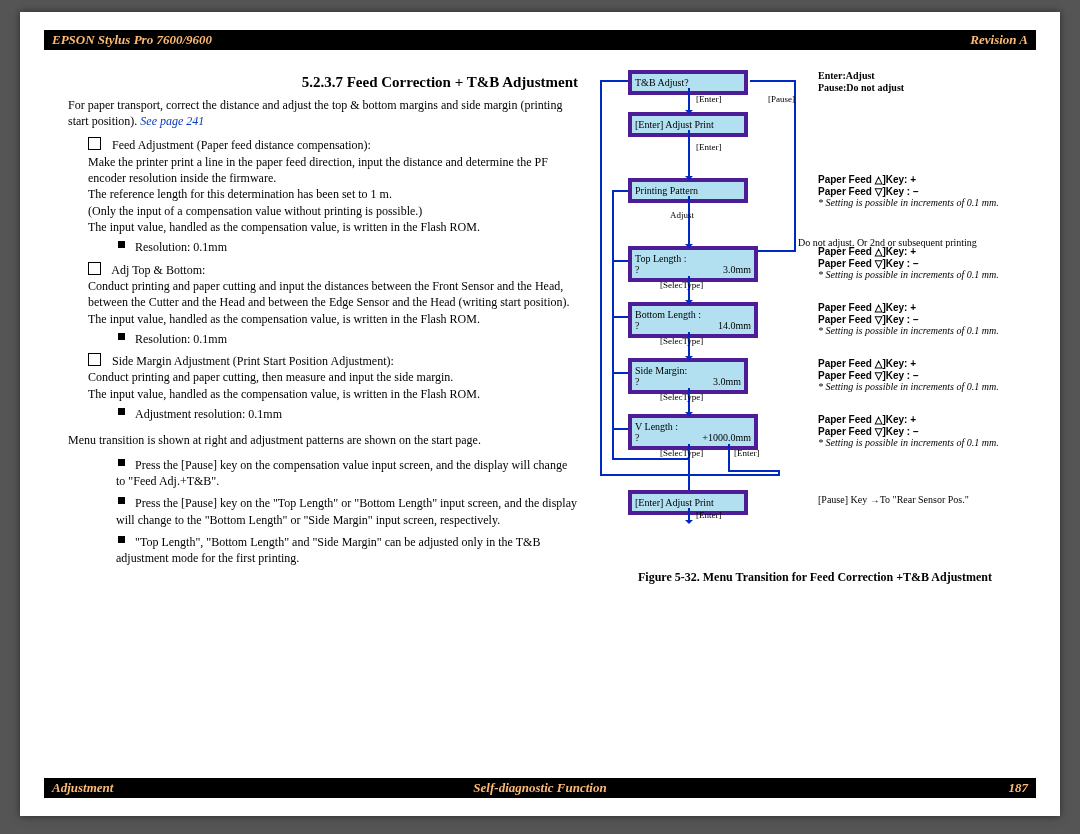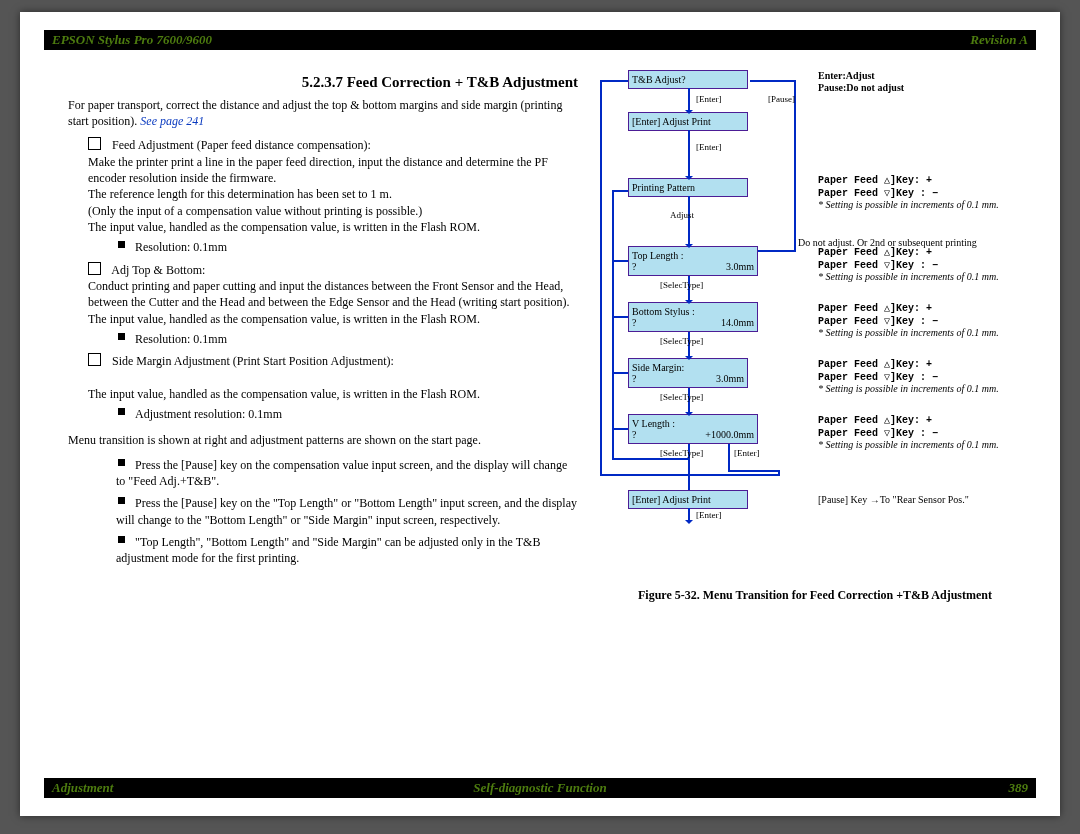--- a/index.html
+++ b/index.html
@@ -15,21 +15,21 @@
     height: 804px;
     background: #fff;
     position: relative;
     box-shadow: 0 0 8px rgba(0,0,0,.5);
   }
   .bar {
     position: absolute;
     left: 24px; right: 24px;
     height: 20px;
     background: #000;
-    color: #4d7c0f;
+    color: #fdba74;
     font-weight: bold;
     font-style: italic;
     font-size: 13px;
     display: flex;
     align-items: center;
     justify-content: space-between;
     padding: 0 8px;
     box-sizing: border-box;
   }
   .bar.top { top: 18px; }
@@ -44,48 +44,48 @@
   .leftcol { width: 510px; padding-right:20px; }
   .rightcol { flex:1; position: relative; }
   h1 { font-size: 15px; margin: 4px 0 6px; font-weight: bold; text-align: right; }
   .intro { margin: 0 0 8px; line-height: 1.35; }
   .see { color: #0a3abf; font-style: italic; }
   .box { display:inline-block; width:11px; height:11px; border:1px solid #000; margin-right:8px; vertical-align:top; }
   .sq  { display:inline-block; width:7px; height:7px; background:#000; margin:2px 10px 0 2px; vertical-align:top; }
   .item { margin: 6px 0 4px 20px; line-height: 1.36; }
   .sub  { margin: 0 0 6px 48px; line-height: 1.36; }
   .flowbox {
-    border:1px solid #4c1d95; background:#b2e0f0; font-size:10px; padding:3px 3px; display:inline-block; min-width:120px; box-sizing:border-box;
+    border:4px solid #4c1d95; background:#b2e0f0; font-size:10px; padding:3px 3px; display:inline-block; min-width:120px; box-sizing:border-box;
   }
   .rnote { font-size:10px; line-height:1.15; }
   .rnote .em { font-style: italic; }
   .rnote .b  { font-weight: bold; }
   .lbl { font-size:9px; text-align:center; }
   .diagram { position:relative; width:100%; height:470px; font-family: "Times New Roman", serif; }
   .abs { position:absolute; }
   .arrow-down::after { content:""; position:absolute; left:50%; bottom:-6px; margin-left:-4px; border:4px solid transparent; border-top-color:#0029c4; }
   .vline { position:absolute; width:2px; background:#0029c4; }
   .hline { position:absolute; height:2px; background:#0029c4; }
-  .figcap { font-size:12px; font-weight:bold; text-align:center; margin-top:48px; }
-  .tri { font-family: Liberation Mono, monospace; margin-top: 15px; }
+  .figcap { font-size:12px; font-weight:bold; text-align:center; margin-top:30px; }
+  .tri { font-family: Liberation Sans, sans-serif; margin-top: 15px; }
 </style>
 </head>
 <body>
 
 <div class="page">
 
   <div class="bar top">
     <span>EPSON Stylus Pro 7600/9600</span>
     <span>Revision A</span>
   </div>
 
   <div class="bar bottom">
     <span>Adjustment</span>
     <span class="mid">Self-diagnostic Function</span>
-    <span>389</span>
+    <span>187</span>
   </div>
 
   <div class="content">
 
     <div class="leftcol">
       <h1>5.2.3.7  Feed Correction + T&amp;B Adjustment</h1>
       <p class="intro">
         <span>For paper transport, correct the distance and adjust the top &amp; bottom margins and side margin (printing start position). </span>
         <span class="see">See page 241</span>
       </p>
@@ -104,21 +104,21 @@
         <span class="box"></span>
         <span>Adj Top &amp; Bottom:</span><br>
         <span>Conduct printing and paper cutting and input the distances between the Front Sensor and the Head, between the Cutter and the Head and between the Edge Sensor and the Head (writing start position).</span><br>
         <span>The input value, handled as the compensation value, is written in the Flash ROM.</span>
       </div>
       <div class="sub"><span class="sq"></span><span>Resolution: 0.1mm</span></div>
 
       <div class="item">
         <span class="box"></span>
         <span>Side Margin Adjustment (Print Start Position Adjustment):</span><br>
-        <br>
+        <span>Conduct printing and paper cutting, then measure and input the side margin.</span><br>
         <span>The input value, handled as the compensation value, is written in the Flash ROM.</span>
       </div>
       <div class="sub"><span class="sq"></span><span>Adjustment resolution: 0.1mm</span></div>
 
       <p class="intro" style="margin-top:10px">Menu transition is shown at right and adjustment patterns are shown on the start page.</p>
 
       <div class="sub"><span class="sq"></span><span>Press the [Pause] key on the compensation value input screen, and the display will change to "Feed Adj.+T&amp;B".</span></div>
       <div class="sub"><span class="sq"></span><span>Press the [Pause] key on the "Top Length" or "Bottom Length" input screen, and the display will change to the "Bottom Length" or "Side Margin" input screen, respectively.</span></div>
       <div class="sub"><span class="sq"></span><span>"Top Length", "Bottom Length" and "Side Margin" can be adjusted only in the T&amp;B adjustment mode for the first printing.</span></div>
     </div>
@@ -129,21 +129,21 @@
         <div class="flowbox abs" style="top:0; left:30px">T&amp;B Adjust?</div>
         <div class="flowbox abs" style="top:42px; left:30px">[Enter] Adjust Print</div>
 
         <div class="flowbox abs" style="top:108px; left:30px">Printing Pattern</div>
 
         <div class="flowbox abs" style="top:176px; left:30px; width:130px">
           <span>Top Length :</span><br>
           <span>?</span><span style="float:right">3.0mm</span>
         </div>
         <div class="flowbox abs" style="top:232px; left:30px; width:130px">
-          <span>Bottom Stylus :</span><br>
+          <span>Bottom Length :</span><br>
           <span>?</span><span style="float:right">14.0mm</span>
         </div>
         <div class="flowbox abs" style="top:288px; left:30px; width:110px">
           <span>Side Margin:</span><br>
           <span>?</span><span style="float:right">3.0mm</span>
         </div>
         <div class="flowbox abs" style="top:344px; left:30px; width:130px">
           <span>V Length :</span><br>
           <span>?</span><span style="float:right">+1000.0mm</span>
         </div>

